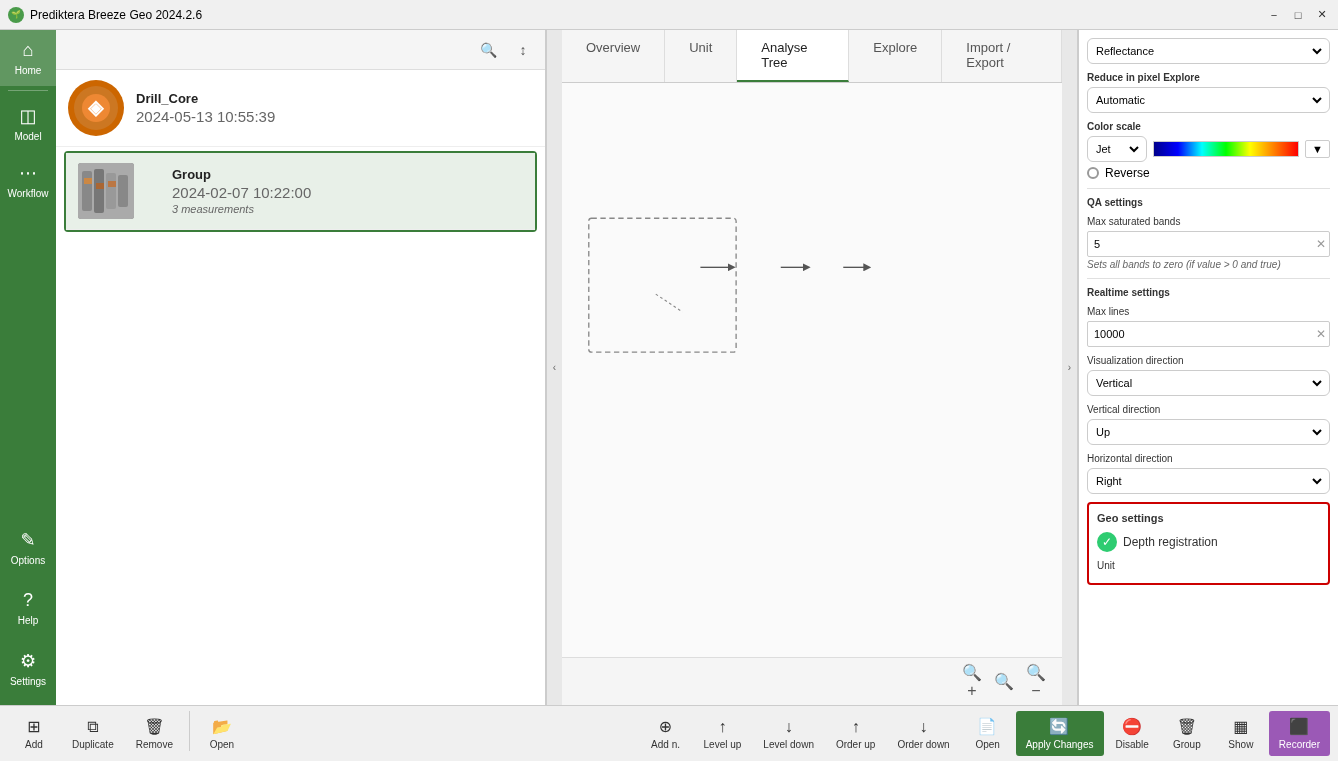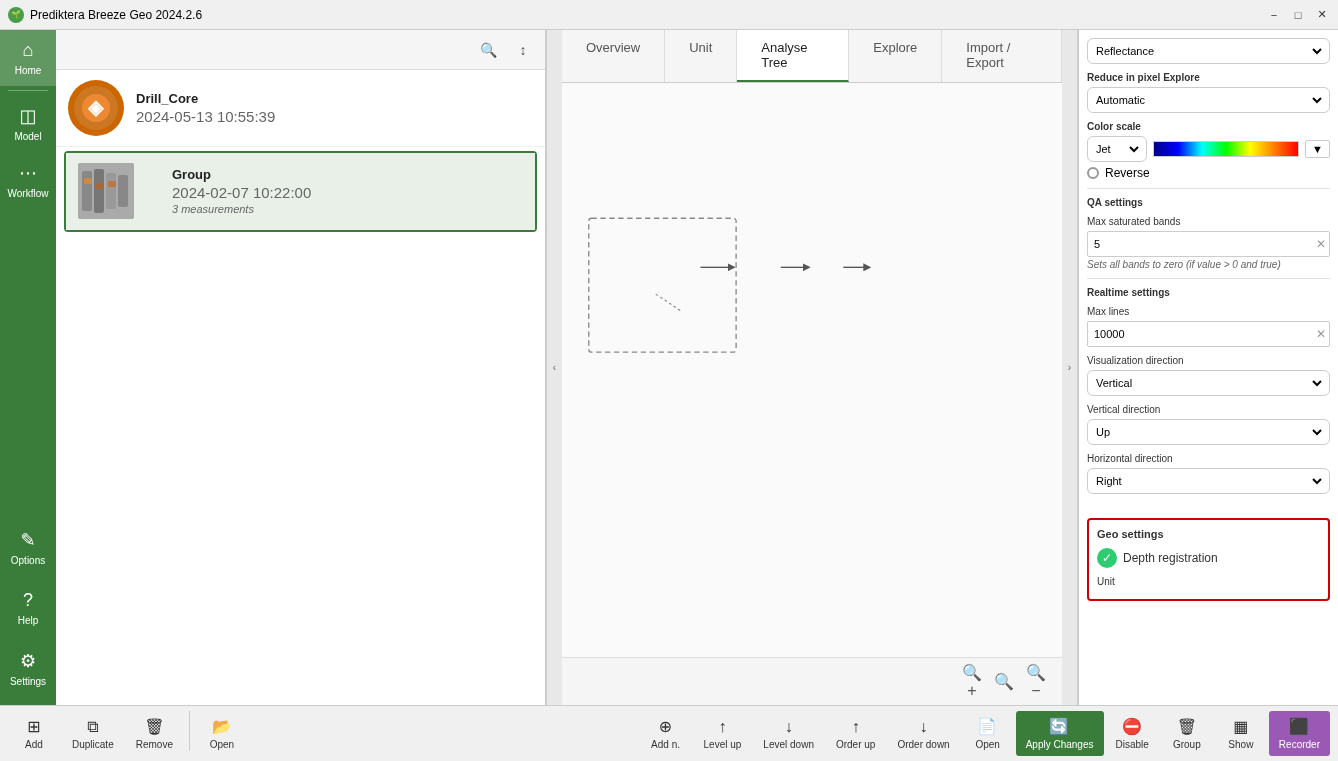--- a/index.html
+++ b/index.html
@@ -339,21 +339,21 @@
           <div class="settings-section-label" style="font-weight:400;">Horizontal direction</div>
           <div class="settings-dropdown">
             <select>
               <option>Right</option>
               <option>Left</option>
             </select>
           </div>
         </div>
       </div>
 
-      <div class="geo-settings-box" style="margin-top:24px;">
+      <div class="geo-settings-box" style="margin-top:8px;">
         <div class="geo-settings-title">Geo settings</div>
         <div class="depth-reg-row">
           <div class="green-check">✓</div>
           <span style="font-size:12px; color:#333;">Depth registration</span>
         </div>
         <div>
           <div class="settings-section-label" style="font-weight:400;">Unit</div>
         </div>
       </div>
 

